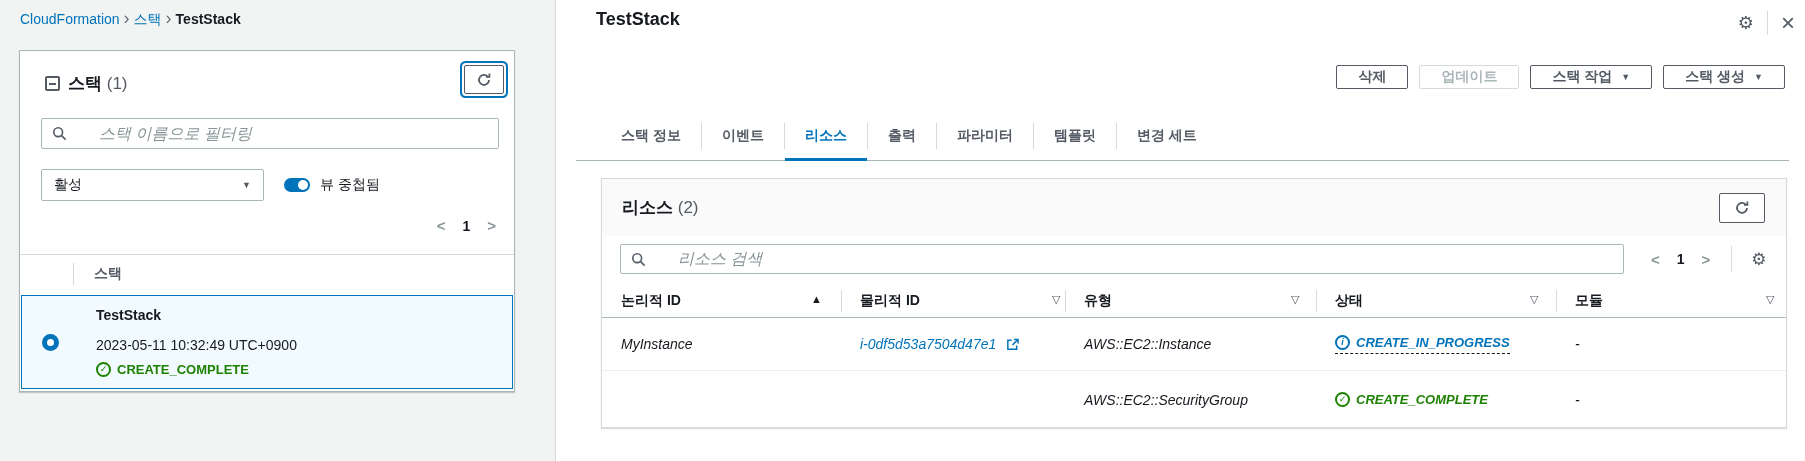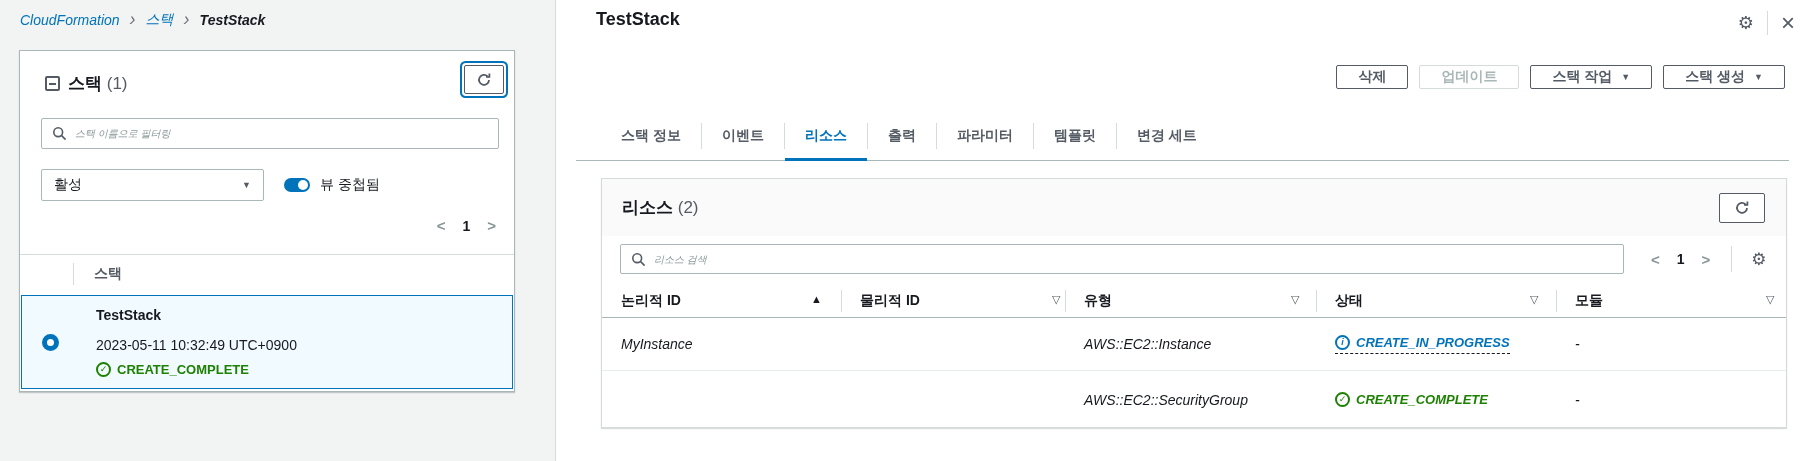--- a/index.html
+++ b/index.html
@@ -4,21 +4,21 @@
 <style>
   * { margin:0; padding:0; box-sizing:border-box; }
   body { background:#fff; }
   .canvas {
     position:relative; width:1805px; height:461px; overflow:hidden;
     background:#fff; color:#16191f;
     font-family:"Liberation Sans","DejaVu Sans",sans-serif; font-size:14px;
   }
   
   .left-region { position:absolute; left:0; top:0; width:555px; height:461px; background:#f2f3f3; }
-  .breadcrumb { position:absolute; left:20px; top:11px; display:flex; align-items:center; gap:10px;font-style:italic; }
+  .breadcrumb { position:absolute; left:20px; top:11px; display:flex; gap:4px; }
   .crumb-link { color:#0073bb; cursor:pointer; }
   .crumb-sep { color:#687078; font-size:18px; line-height:1; margin-top:-2px; }
   .crumb-current { font-weight:700; color:#16191f; }
 
   .stacks-card { position:absolute; left:19px; top:50px; width:496px; height:342px;
     background:#fff; border:1px solid #aab7b8; box-shadow:0 1px 1px rgba(0,28,36,.2); }
 
   .collapse-icon { position:absolute; left:25px; top:25px; width:15px; height:15px;
     border:2px solid #545b64; border-radius:2px; cursor:pointer; }
   .collapse-icon::after { content:""; position:absolute; left:2px; top:4.5px; width:7px; height:2px; background:#545b64; }
@@ -26,22 +26,22 @@
   .count { font-weight:400; color:#545b64; }
 
   .card-refresh { position:absolute; right:10px; top:14px; width:40px; height:29px;
     background:#fff; border:1px solid #545b64; border-radius:2px;
     display:flex; align-items:center; justify-content:center; cursor:pointer;
     box-shadow:0 0 0 2px #fff, 0 0 0 4px #0073bb; }
 
   .search-box { position:absolute; left:21px; top:67px; width:458px; height:31px;
     border:1px solid #aab7b8; border-radius:2px; background:#fff;
     display:flex; align-items:center; gap:8px; padding:0 10px; }
-  .search-box input, .res-search input { border:none; outline:none; flex:1; font-size:10px;
-    font-family:inherit; color:#1d4ed8; background:transparent; }
+  .search-box input, .res-search input { border:none; outline:none; flex:1; font-size:16px;
+    font-family:inherit; color:#1d4ed8; background:transparent;margin-left:24px; }
   input::placeholder { font-style:italic; color:#879596; }
 
   .select-box { position:absolute; left:21px; top:118px; width:223px; height:32px;
     border:1px solid #aab7b8; border-radius:2px; background:#fff; cursor:pointer;
     display:flex; align-items:center; justify-content:space-between; padding:0 12px; }
   .caret { font-size:9px; color:#545b64; }
 
   .toggle { position:absolute; left:264px; top:127px; width:26px; height:14px;
     border-radius:8px; background:#0073bb; cursor:pointer; }
   .toggle-knob { position:absolute; right:2px; top:2px; width:10px; height:10px; border-radius:50%; background:#fff; }
@@ -289,20 +289,30 @@
         <div class="th c3">상태</div>
         <span class="sort desc" style="left:928px;">▽</span>
         <span class="hdiv" style="left:954px;"></span>
 
         <div class="th c4">모듈</div>
         <span class="sort desc" style="left:1164px;">▽</span>
       </div>
 
       <div class="tr row1">
         <div class="td c0">MyInstance</div>
+        <div class="td c1">
+          <a class="res-link">
+            <span>i-0df5d53a7504d47e1</span>
+            <svg class="ext" width="13" height="13" viewBox="0 0 14 14" fill="none" stroke="#0073bb" stroke-width="1.6">
+              <path d="M6 2.5H2v9.5h9.5V8"></path>
+                <path d="M8.5 1.5H13v4.5"></path>
+                <path d="M12.6 1.9 7 7.5"></path>
+            </svg>
+          </a>
+        </div>
         <div class="td c2">AWS::EC2::Instance</div>
         <div class="td c3">
           <span class="status-badge prog popover-trigger">
             <span class="circle-icon">i</span>
             <span>CREATE_IN_PROGRESS</span>
           </span>
         </div>
         <div class="td c4">-</div>
       </div>
 

